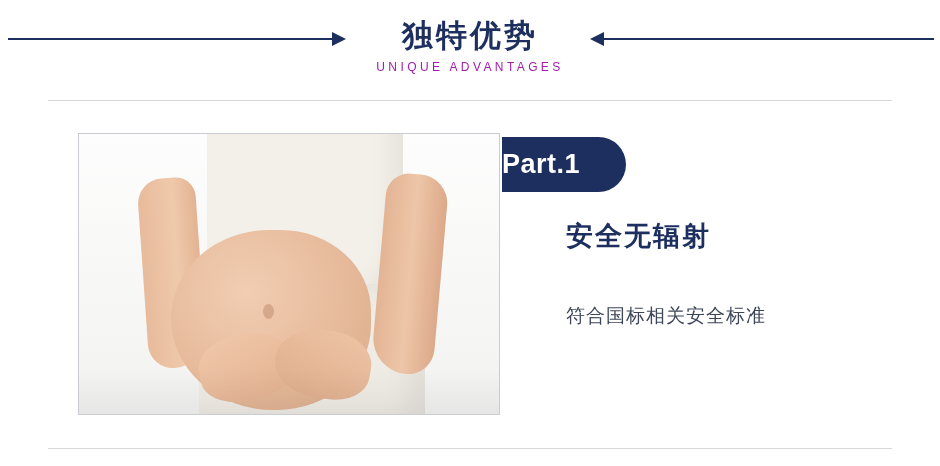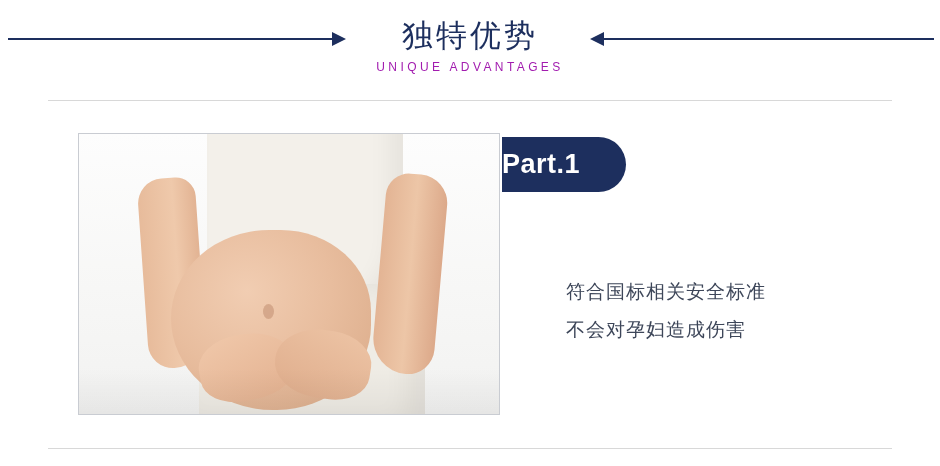--- a/index.html
+++ b/index.html
@@ -56,21 +56,21 @@
     border-right: 14px solid #1d2f5e;
   }
 
   .title-cn {
     position: absolute;
     left: 0;
     right: 0;
     top: 16px;
     text-align: center;
     font-size: 31px;
-    font-weight: normal;
+    font-weight: bold;
     letter-spacing: 3px;
     color: #1d2f5e;
     line-height: 40px;
   }
   .title-en {
     position: absolute;
     left: 0;
     right: 0;
     top: 58px;
     text-align: center;
@@ -241,21 +241,21 @@
   }
   .sub-lines {
     position: absolute;
     left: 566px;
     top: 173px;
     font-size: 19px;
     color: #3d4659;
     line-height: 38px;
     letter-spacing: 1px;
   }
-  .sub-line { white-space: nowrap; }
+  .sub-line { white-space: nowrap; margin-top: 24px; }
 </style>
 </head>
 <body>
 
 <div class="page">
 
   <div class="header">
     <div class="header-line-left"></div>
     <div class="arrow-right"></div>
     <div class="header-line-right"></div>
@@ -278,22 +278,22 @@
         <div class="ph-belly"></div>
         <div class="ph-navel"></div>
         <div class="ph-hand-left"></div>
         <div class="ph-hand-right"></div>
         <div class="ph-shadow"></div>
       </div>
     </div>
 
     <div class="part-badge">Part.1</div>
 
+    <div class="headline">安全无辐射</div>
 
     <div class="sub-lines">
       <div class="sub-line">符合国标相关安全标准</div>
-      <div class="sub-line">不会对孕妇造成伤害</div>
     </div>
 
   </div>
 
   <div class="rule rule-bottom"></div>
 </div>
 
 </body></html>

